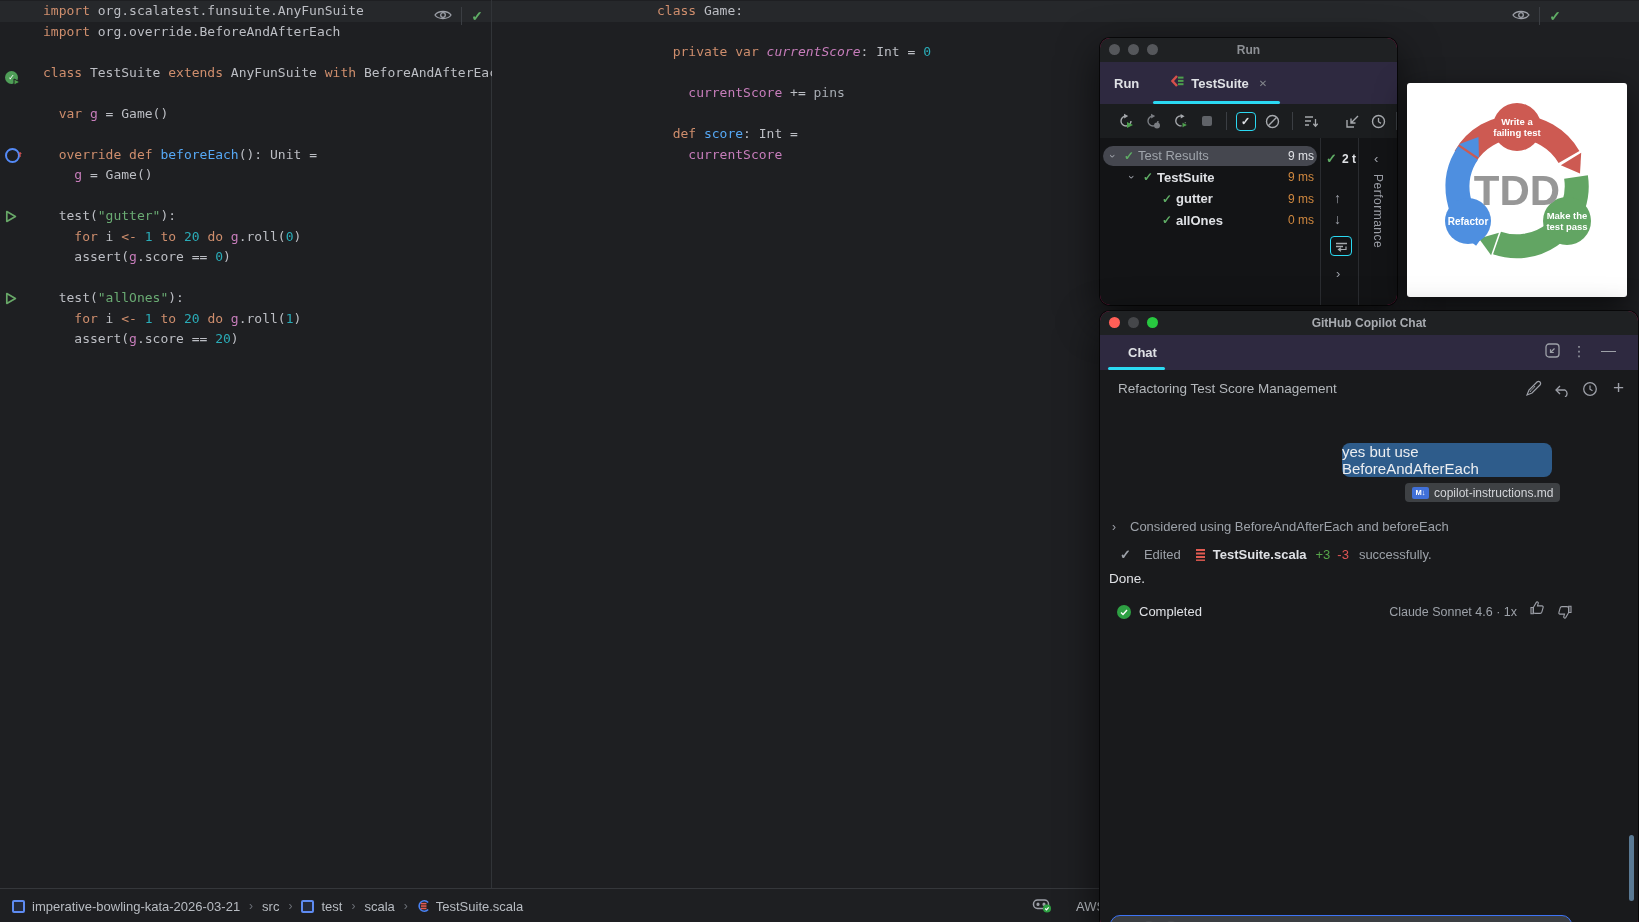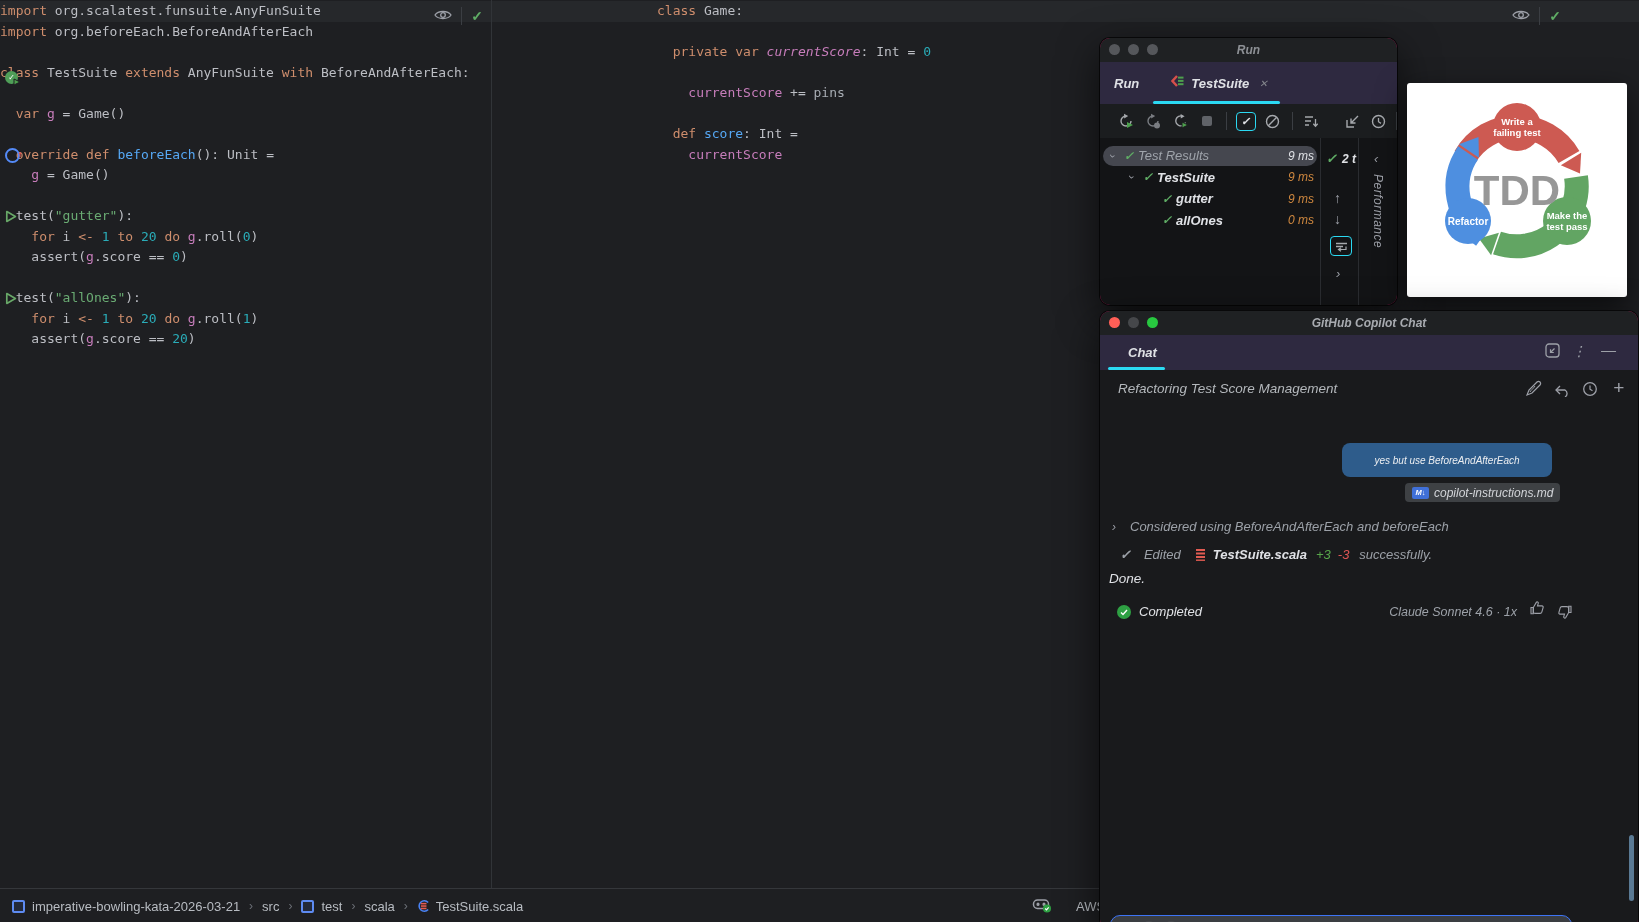--- a/index.html
+++ b/index.html
@@ -6,31 +6,31 @@
   #screen{position:relative;width:1639px;height:922px;background:#1e1f22;overflow:hidden;
     font-family:"Liberation Sans",sans-serif;color:#bcbec4;}
   
   .editor{position:absolute;top:0;background:#1e1f22;}
   #left-editor{left:0;width:491px;height:888px;border-right:1px solid #313438;}
   #middle-editor{left:492px;width:1147px;height:888px;}
   .code-area{position:absolute;top:1px;left:0;right:0;}
   .code-line{position:relative;height:20.5px;white-space:pre;
     font-family:"DejaVu Sans Mono",monospace;font-size:13px;line-height:20.5px;}
   .code-line.hl{background:#26282b;}
-  #left-editor .code-line{}
+  #left-editor .code-line{padding-left:43px;}
   #middle-editor .code-line{padding-left:165px;}
   .gutter-ic{position:absolute;left:5px;top:3px;width:16px;height:15px;}
   .tk-kw{color:#cf8e6d}.tk-pl{color:#bcbec4}.tk-fn{color:#56a8f5}.tk-str{color:#6aab73}
   .tk-num{color:#2aacb8}.tk-fld{color:#c77dbb}.tk-fldi{color:#c77dbb;font-style:italic}.tk-prm{color:#a8adb4}
   .editor-corner{position:absolute;top:5px;height:22px;display:flex;align-items:center;gap:9px;}
   .vsep{width:1px;height:18px;background:#3b3e43;}
   .ok-check{color:#5fad65;font-size:14px;font-weight:bold;}
   
   .fwin{position:absolute;border-radius:10px;box-shadow:0 14px 40px rgba(0,0,0,.65),0 0 0 1px #0a0a0b;
-    background:#be185d;overflow:hidden;font-style:italic;}
+    background:#be185d;overflow:hidden;}
   .titlebar{position:relative;height:24px;background:#1f2123;display:flex;align-items:center;}
   .tl-dots{position:absolute;left:9px;top:6px;display:flex;gap:8px;}
   .dot{width:11px;height:11px;border-radius:50%;}
   .win-title{width:100%;text-align:center;font-size:12px;font-weight:bold;color:#8d9095;}
   .tabbar{position:relative;background:#2e2940;display:flex;align-items:center;}
   .accent-underline{position:absolute;height:3px;background:#2bd9f2;border-radius:2px;}
   
   #run-win{left:1100px;top:38px;width:297px;height:267px;}
   #run-tabbar{height:42px;}
   #run-toolbar{position:relative;height:34px;background:#1b1d1f;display:flex;align-items:center;border-bottom:1px solid #111214;}
@@ -50,21 +50,21 @@
   .chev{color:#9da0a8;font-size:13px;}
   
   #tdd-win{position:absolute;left:1407px;top:83px;width:220px;height:214px;background:#fff;border-radius:3px;
     box-shadow:0 10px 30px rgba(0,0,0,.6);}
   
   #chat-win{left:1100px;top:311px;width:538px;height:618px;}
   #chat-titlebar .dot-red{background:#ff5f57;} .dot-dim{background:#45474a;} .dot-green{background:#28c840;} .dot-gray{background:#55575b;}
   #chat-tabbar{height:35px;}
   #chat-header{position:relative;height:39px;background:#191a1c;border-bottom:2px solid #ffffff;}
   #chat-body{position:absolute;left:0;right:0;top:97px;bottom:0;background:#191a1c;}
-  .bubble{position:absolute;background:#2e5c8b;color:#eceef1;border-radius:8px;font-size:10px;
+  .bubble{position:absolute;background:#2e5c8b;color:#eceef1;border-radius:8px;font-size:15px;
     display:flex;align-items:center;justify-content:center;}
   .chipfile{position:absolute;background:#3e4144;border-radius:4px;color:#d3d5d9;font-size:12px;
     display:flex;align-items:center;gap:5px;padding:0 7px;height:19px;}
   .mdicon{display:inline-flex;align-items:center;justify-content:center;width:17px;height:12px;background:#4070d8;
     border-radius:2px;color:#fff;font-size:7.5px;font-weight:bold;}
   .muted{color:#9ca1a8;}
   .input-box{position:absolute;background:#3a3d41;border:1.5px solid #3d74f5;border-radius:10px;}
   .inchip{display:inline-flex;align-items:center;gap:5px;background:#46484c;border-radius:11px;height:20px;
     padding:0 8px;font-size:12px;color:#e3e5e8;}
   
@@ -77,21 +77,21 @@
   .u-ic{color:#9da0a8;}
 </style>
 </head>
 <body>
 
 <div id="screen">
 
   <div id="left-editor" class="editor">
     <div class="code-area">
         <div class="code-line hl"><span class="tk-kw">import</span><span class="tk-pl"> org.scalatest.funsuite.AnyFunSuite</span></div>
-        <div class="code-line"><span class="tk-kw">import</span><span class="tk-pl"> org.beforeEach.BeforeAndAfterEach</span></div>
+        <div class="code-line"><span class="tk-kw">import</span><span class="tk-pl"> org.override.BeforeAndAfterEach</span></div>
         <div class="code-line"></div>
         <div class="code-line"><span class="gutter-ic"><span style="position:relative;display:inline-block;width:13px;height:13px;background:#4f9e58;border-radius:50%;color:#fff;font-size:9px;font-weight:bold;text-align:center;line-height:13px;">✓<svg width="8" height="8" viewBox="0 0 8 8" style="position:absolute;right:-3px;bottom:-2px;">
                 <path d="M1 1 L7 4 L1 7 Z" fill="#4da04d" stroke="#1e1f22"></path>
               </svg></span></span><span class="tk-kw">class</span><span class="tk-pl"> TestSuite </span><span class="tk-kw">extends</span><span class="tk-pl"> AnyFunSuite </span><span class="tk-kw">with</span><span class="tk-pl"> BeforeAndAfterEach:</span></div>
         <div class="code-line"></div>
         <div class="code-line"><span class="tk-pl">  </span><span class="tk-kw">var</span><span class="tk-fld"> g</span><span class="tk-pl"> = Game()</span></div>
         <div class="code-line"></div>
         <div class="code-line"><span class="gutter-ic"><span style="position:relative;display:inline-block;width:11px;height:11px;border:2px solid #548af7;border-radius:50%;"></span><span style="position:absolute;right:-2px;top:-4px;color:#e05555;font-size:9px;font-weight:bold;">↑</span></span><span class="tk-pl">  </span><span class="tk-kw">override</span><span class="tk-pl"> </span><span class="tk-kw">def</span><span class="tk-fn"> beforeEach</span><span class="tk-pl">(): Unit =</span></div>
         <div class="code-line"><span class="tk-fld">    g</span><span class="tk-pl"> = Game()</span></div>
         <div class="code-line"></div>

